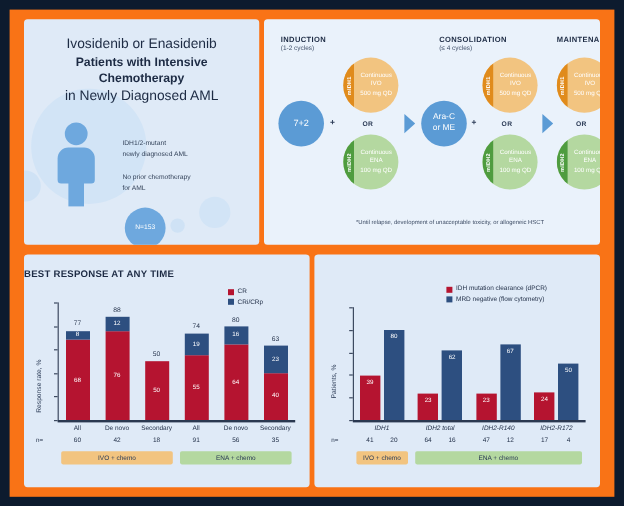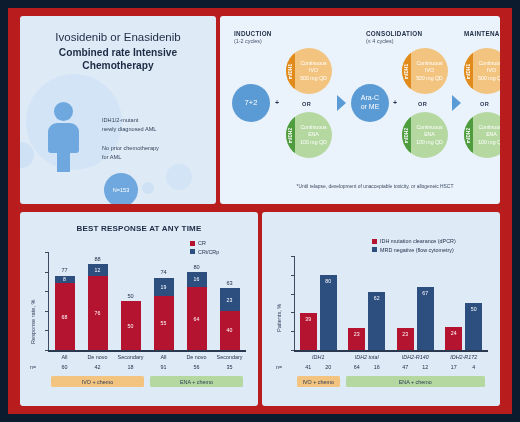--- a/index.html
+++ b/index.html
@@ -5,21 +5,21 @@
   html,body{margin:0;padding:0;}
   body{
     width:520px;height:422px;
     background:#0d1b2e;
     font-family:"Liberation Sans", sans-serif;
     overflow:hidden;
   }
   .poster{
     position:absolute;left:8px;top:8px;
     width:504px;height:406px;
-    background:#b91c1c;
+    background:#f97316;
     overflow:hidden;
   }
 
   
   .top{position:absolute;left:0;top:0;width:504px;height:200px;}
   .panel-left{
     position:absolute;left:12px;top:8px;width:196px;height:188px;
     background:#dfeaf7;border-radius:3px;overflow:hidden;
   }
   .panel-right{
@@ -91,21 +91,21 @@
   .schemanote{position:absolute;left:36px;top:168px;width:238px;text-align:center;font-size:4.9px;color:#3b4a63;}
 
   
   .panel-chart{
     position:absolute;top:204px;height:194px;
     background:#dfeaf7;border-radius:3px;overflow:hidden;
   }
   .pc-left{left:12px;width:238px;}
   .pc-right{left:254px;width:238px;}
 
-  .ctitle{position:absolute;top:12px;width:100%;text-align:center;font-size:8px;font-weight:bold;color:#1d2b44;letter-spacing:.2px;}
+  .ctitle{position:absolute;top:12px;width:100%;font-size:8px;font-weight:bold;color:#1d2b44;letter-spacing:.2px;}
 
   .legend{position:absolute;font-size:5.4px;color:#1d2b44;}
   .legend .row{display:flex;align-items:center;margin-bottom:2.5px;}
   .legend .sw{width:5px;height:5px;margin-right:3px;}
 
   .plot{position:absolute;}
   .axis-y{position:absolute;left:0;top:0;width:1px;background:#3d4a60;}
   .tick{position:absolute;left:-3px;width:3px;height:1px;background:#3d4a60;}
   .axis-x{position:absolute;left:0;height:1.5px;background:#2a3850;}
 
@@ -135,21 +135,22 @@
   <div class="top">
 
     <div class="panel-left">
       <div class="blob blob-a"></div>
       <div class="blob blob-b"></div>
       <div class="blob blob-c"></div>
       <div class="blob blob-d"></div>
 
       <div class="title">
         <div class="l1">Ivosidenib or Enasidenib</div>
-        <div class="l2">Combined rate Intensive Chemotherapy</div>
+        <div class="l2">Patients with Intensive Chemotherapy</div>
+        <div class="l3">in Newly Diagnosed AML</div>
       </div>
 
       <div class="person">
         <div class="p-head"></div>
           <div class="p-body"></div>
           <div class="p-leg"></div>
       </div>
 
       <div class="ptext a" style="white-space:pre-line">IDH1/2-mutant
 newly diagnosed AML</div>

